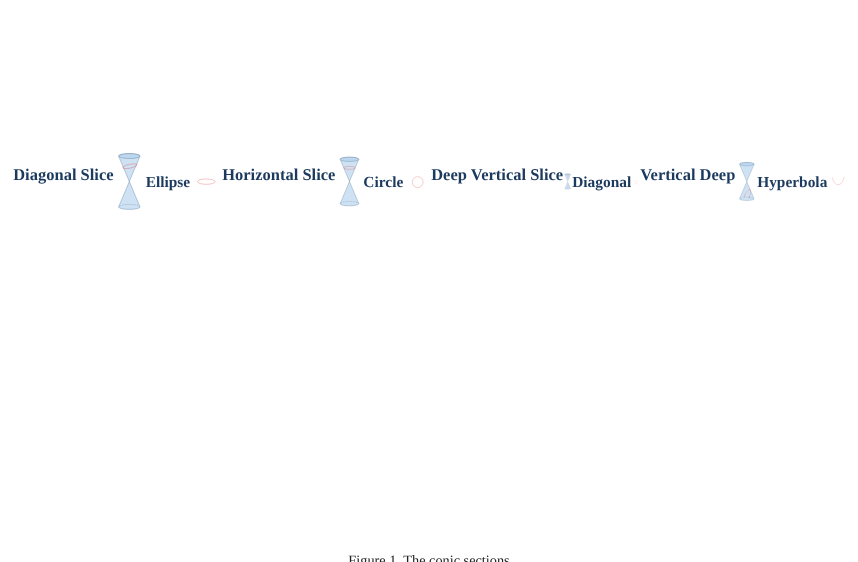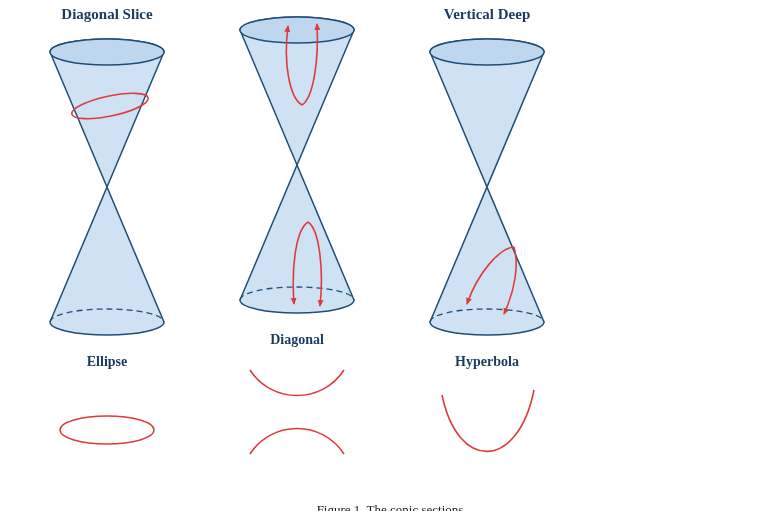--- a/index.html
+++ b/index.html
@@ -9,21 +9,21 @@
     --cone-top-fill:#bed7ee;
     --red:#df3b3b;
     --text:#1b3a5e;
   }
   html,body { background:#ffffff; }
   body {
     width:780px; height:511px; overflow:hidden; position:relative;
     font-family:"Liberation Serif", serif;
   }
   .diagram { display:flex; padding-left:12px; padding-top:6px; }
-  .column { width:190px; display:flex; flex-direction:column; align-items:center; }
+  .column { width:190px; display:flex; flex-direction:row; align-items:center; }
   .slice-title { font-weight:bold; font-size:15px; color:var(--text); height:22px; white-space:nowrap; }
   .shape-label { font-weight:bold; font-size:14px; color:var(--text); margin-top:12px; height:20px; }
   .cone-svg { margin-top:4px; display:block; }
   .shape-svg { margin-top:6px; display:block; }
   .cone-body { fill:var(--cone-fill); stroke:var(--cone-stroke); stroke-width:1.5; stroke-linejoin:round; }
   .cone-top { fill:var(--cone-top-fill); stroke:var(--cone-stroke); stroke-width:1.5; }
   .cone-dash { fill:none; stroke:var(--cone-stroke); stroke-width:1.3; stroke-dasharray:6 4; }
   .red-line { fill:none; stroke:var(--red); stroke-width:1.6; }
   .caption {
     position:absolute; top:502px; left:0; width:100%;
@@ -42,22 +42,36 @@
       <ellipse class="cone-top" cx="85" cy="20" rx="57" ry="13"></ellipse>
       <path class="cone-dash" d="M28,290 A57,13 0 0 1 142,290"></path>
       <ellipse class="red-line" cx="88" cy="74" rx="39" ry="10" transform="rotate(-12 88 74)"></ellipse>
     </svg>
     <div class="shape-label">Ellipse</div>
     <svg class="shape-svg" width="170" height="110" viewBox="0 0 170 110">
       <ellipse class="red-line" cx="85" cy="50" rx="47" ry="14"></ellipse>
     </svg>
   </div>
 
+  <div class="column">
+    <div class="slice-title">Horizontal Slice</div>
+    <svg class="cone-svg" width="170" height="310" viewBox="0 0 170 310">
+      <path class="cone-body" d="M28,20 A57,13 0 0 1 142,20 L28,290 A57,13 0 0 0 142,290 Z"></path>
+      <ellipse class="cone-top" cx="85" cy="20" rx="57" ry="13"></ellipse>
+      <path class="cone-dash" d="M28,290 A57,13 0 0 1 142,290"></path>
+      <ellipse class="red-line" cx="85" cy="72" rx="36" ry="9"></ellipse>
+    </svg>
+    <div class="shape-label">Circle</div>
+    <svg class="shape-svg" width="170" height="110" viewBox="0 0 170 110">
+      <circle class="red-line" cx="85" cy="52" r="33"></circle>
+    </svg>
+  </div>
 
   <div class="column">
+    <div class="slice-title">Deep Vertical Slice</div>
     <svg class="cone-svg" width="170" height="310" viewBox="0 0 170 310">
       <defs>
         <marker id="arrowC3" markerWidth="9" markerHeight="8" refX="6" refY="3" orient="auto" markerUnits="userSpaceOnUse">
           <path d="M0,0 L7,3 L0,6 Z" fill="#df3b3b"></path>
         </marker>
       </defs>
       <path class="cone-body" d="M28,20 A57,13 0 0 1 142,20 L28,290 A57,13 0 0 0 142,290 Z"></path>
       <ellipse class="cone-top" cx="85" cy="20" rx="57" ry="13"></ellipse>
       <path class="cone-dash" d="M28,290 A57,13 0 0 1 142,290"></path>
       <g>

